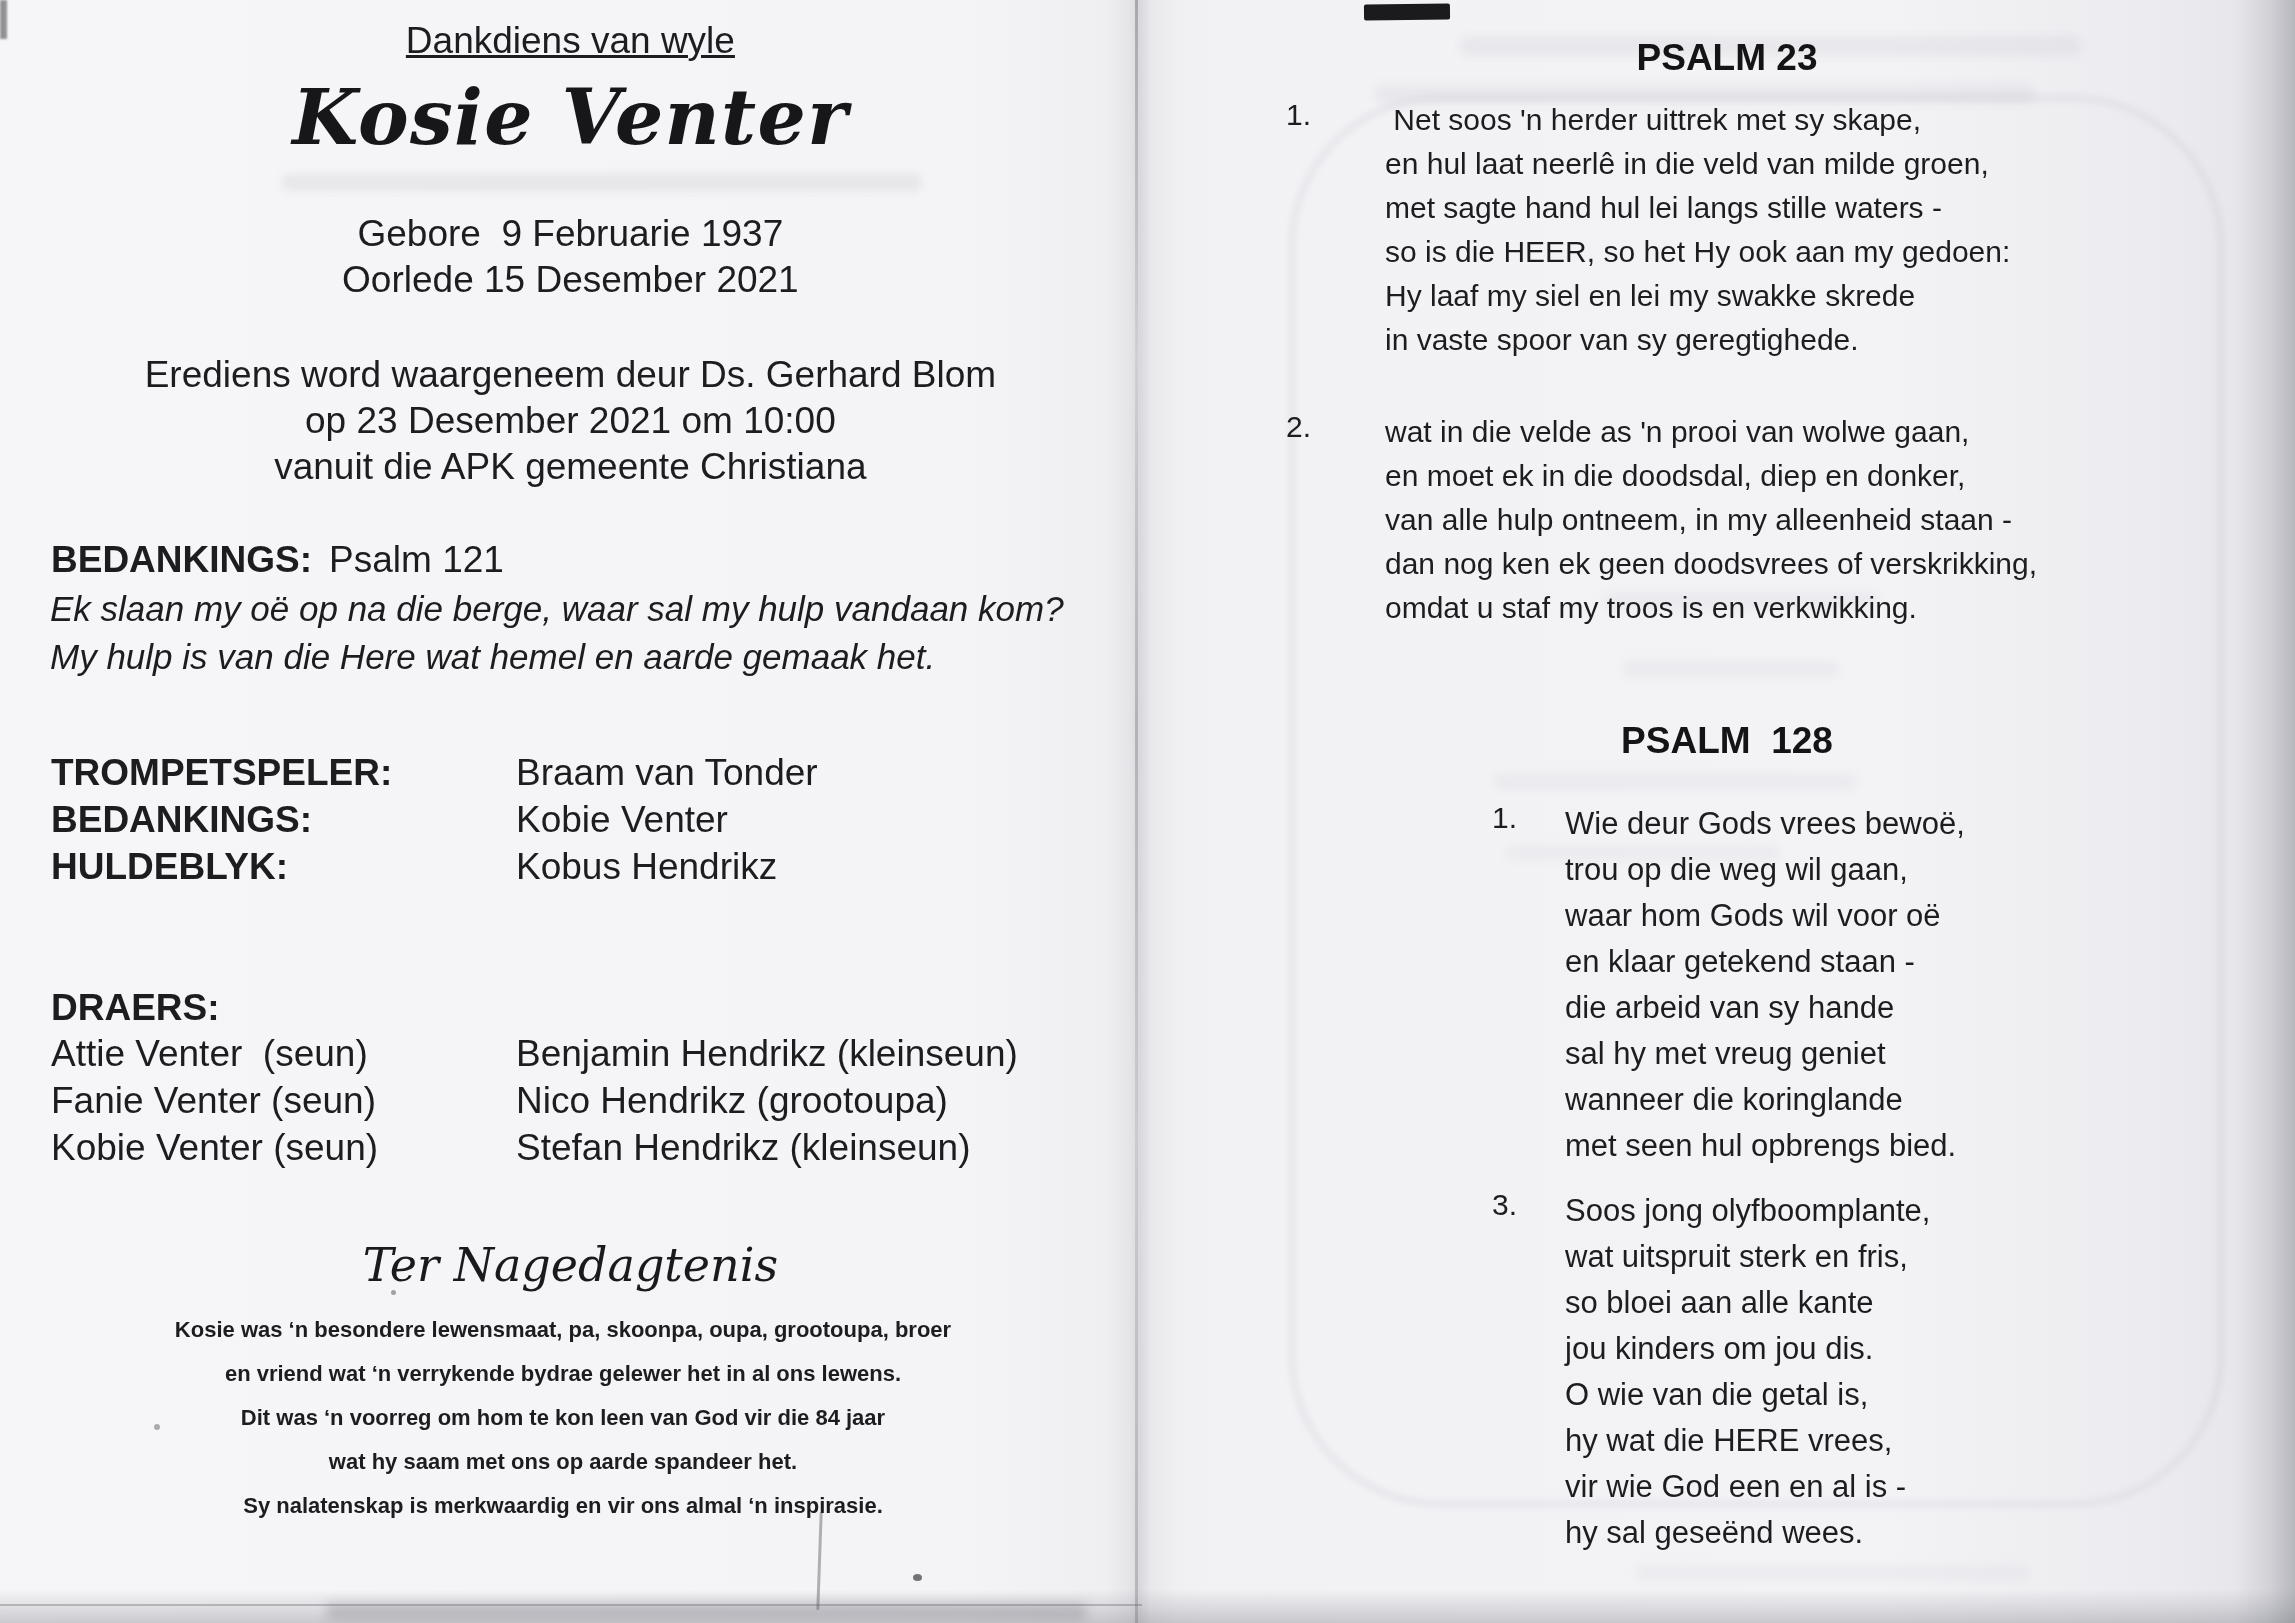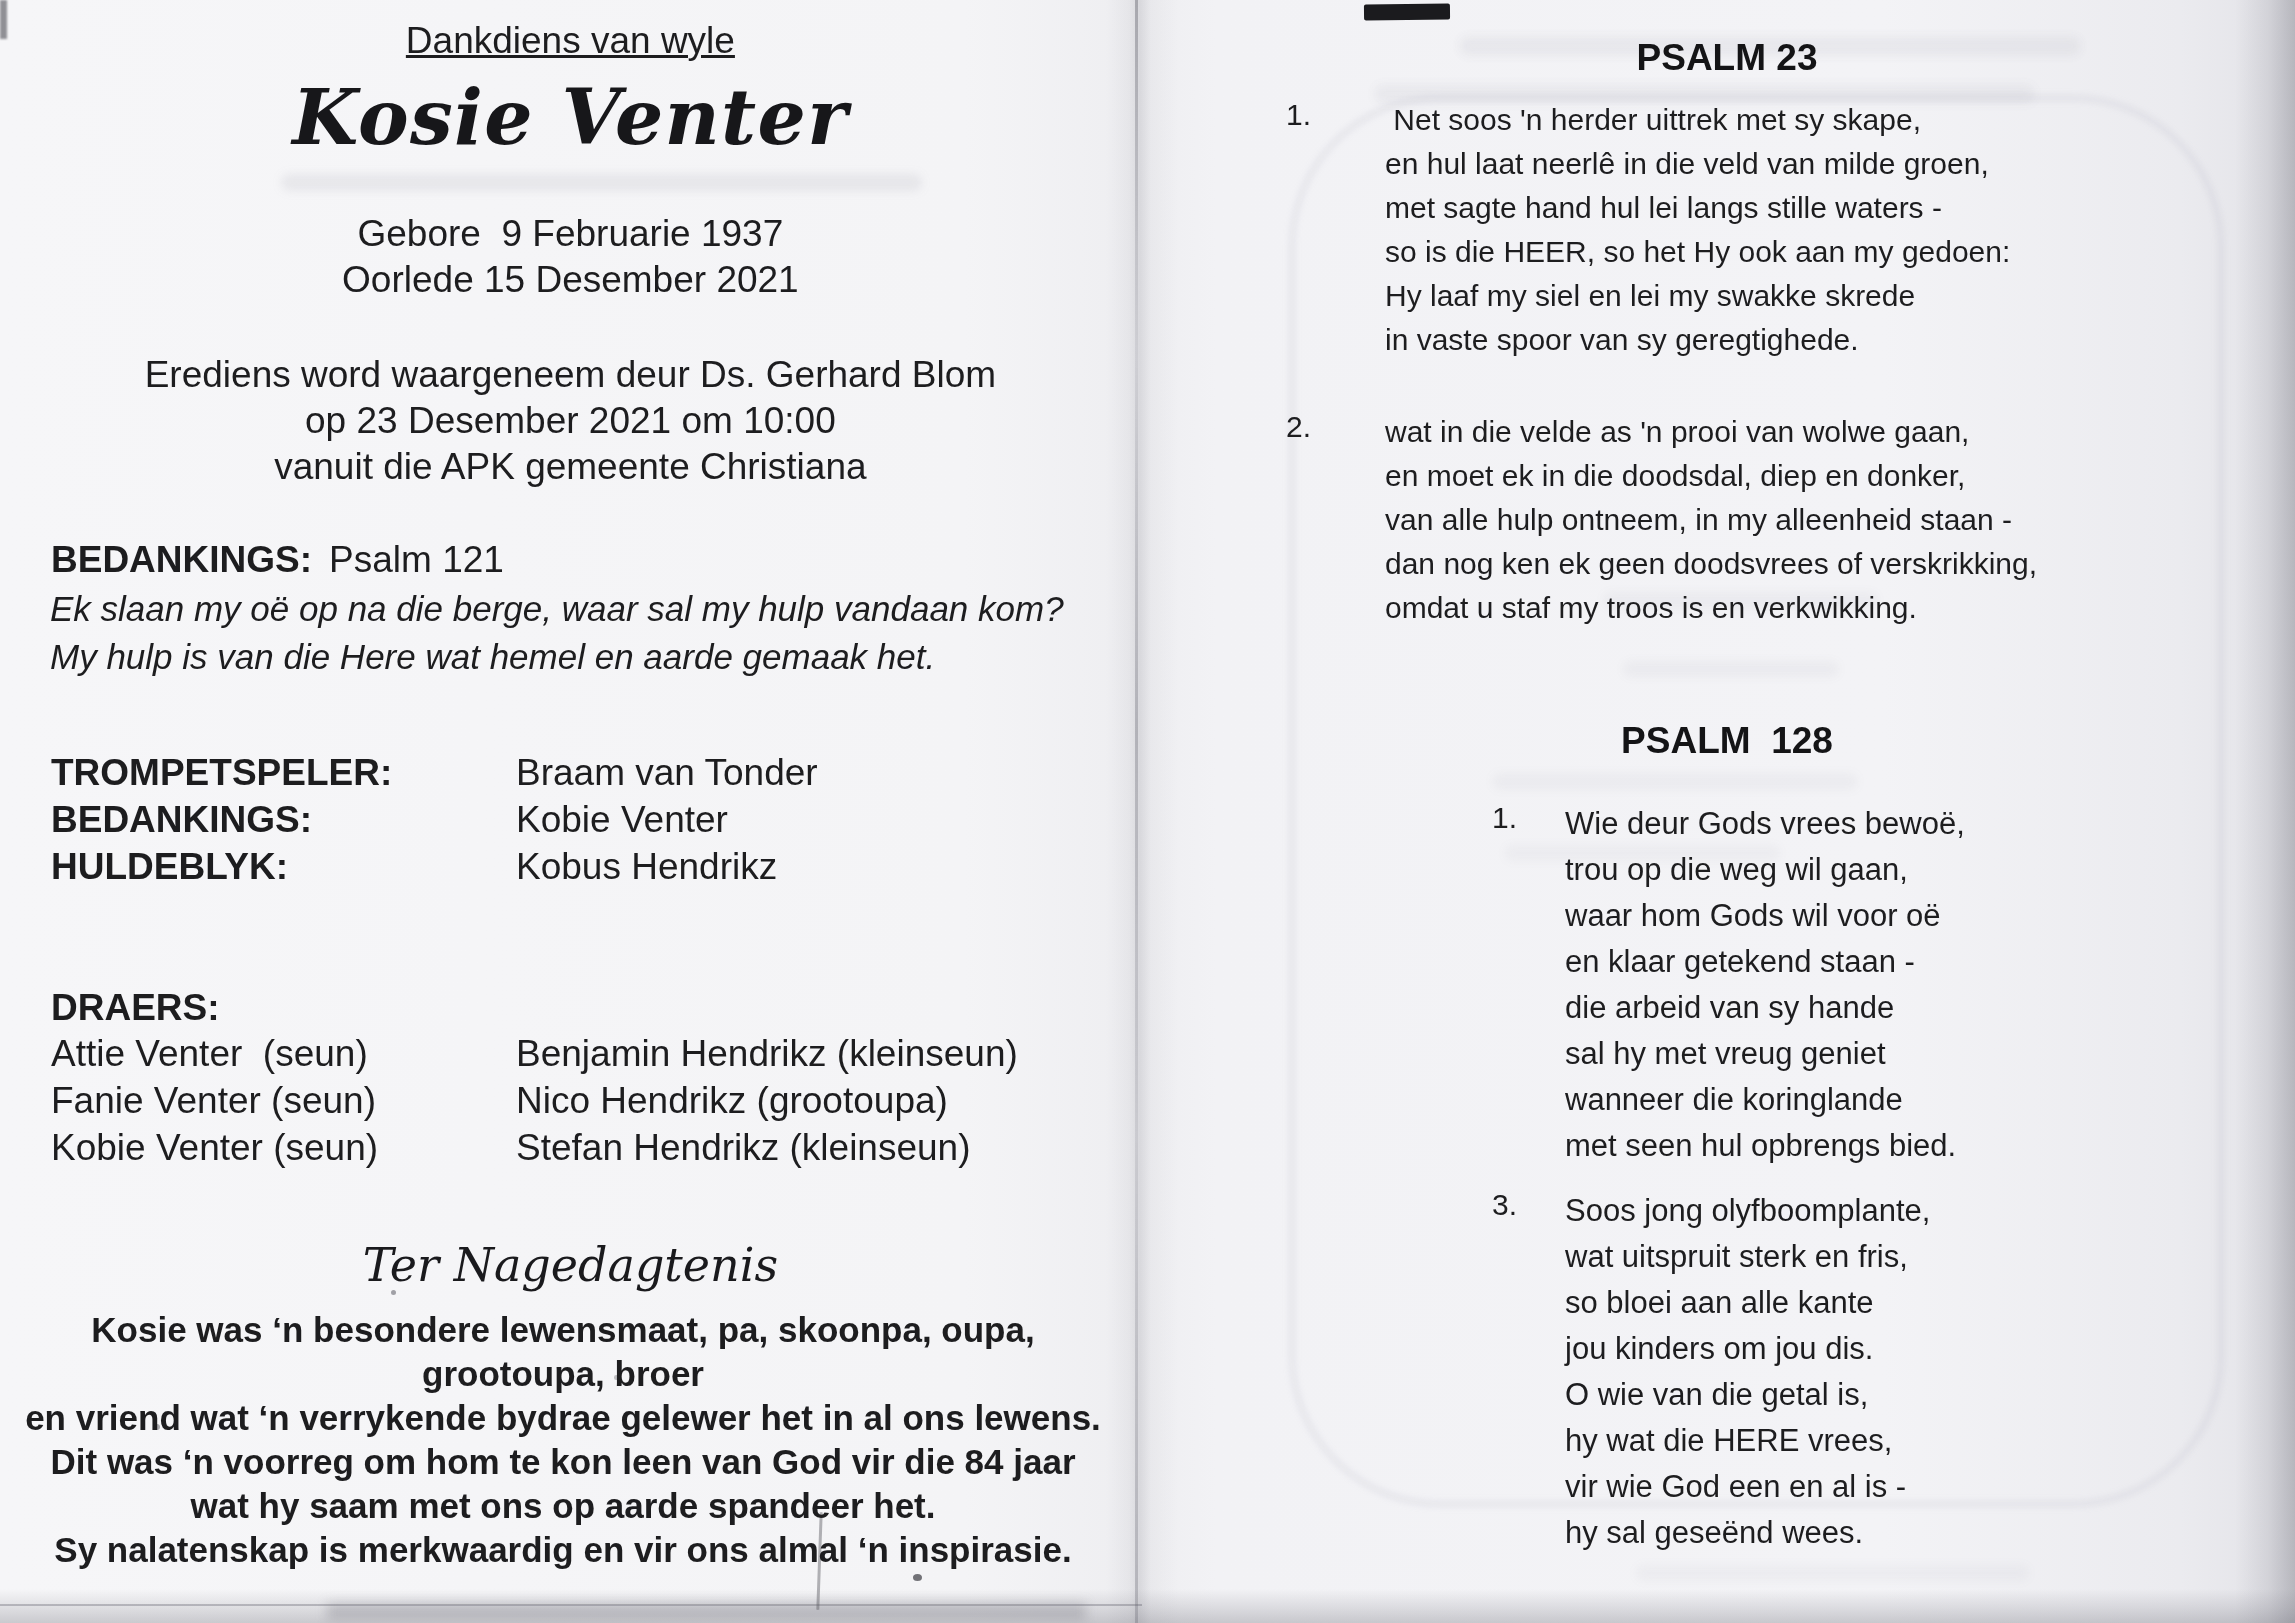--- a/index.html
+++ b/index.html
@@ -34,21 +34,21 @@
   .roles .val{position:absolute;left:465px;top:0;}
   .draers-label{left:51px;top:987px;font-size:37px;}
   .draers{left:51px;top:1033px;font-size:37px;width:1073px;}
   .draers .row{position:relative;height:47px;}
   .draers .colr{position:absolute;left:465px;top:0;}
   .memorial-title{
     left:14.4px;top:1238px;width:1112px;
     font-family:"DejaVu Serif",serif;font-style:italic;
     font-size:46px;color:#1a1a1d;
   }
-  .memorial{left:23px;top:1308px;width:1080px;font-size:35px;line-height:44px;font-weight:bold;
+  .memorial{left:23px;top:1308px;width:1080px;font-size:22px;line-height:44px;font-weight:bold;
     font-stretch:normal;}
   .memorial .ln{font-weight:600;}
 
   
   .psalm-title{left:1171px;width:1112px;font-size:37px;font-weight:bold;color:#141416;}
   .p23-title{top:37px;}
   .p128-title{top:720px;}
   .verse{position:absolute;width:982px;}
   .vnum{position:absolute;left:0;top:0;font-size:30px;}
   .vlines{font-size:30px;line-height:44px;}

